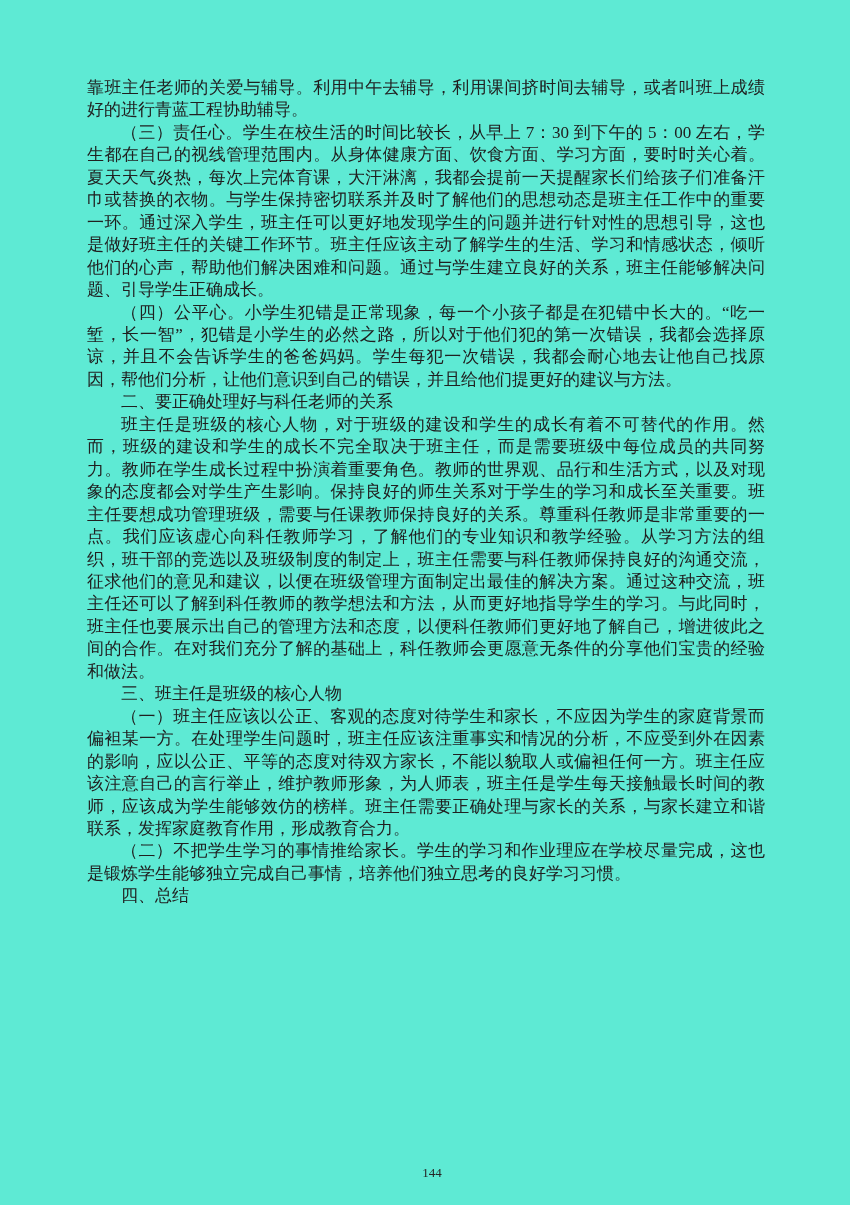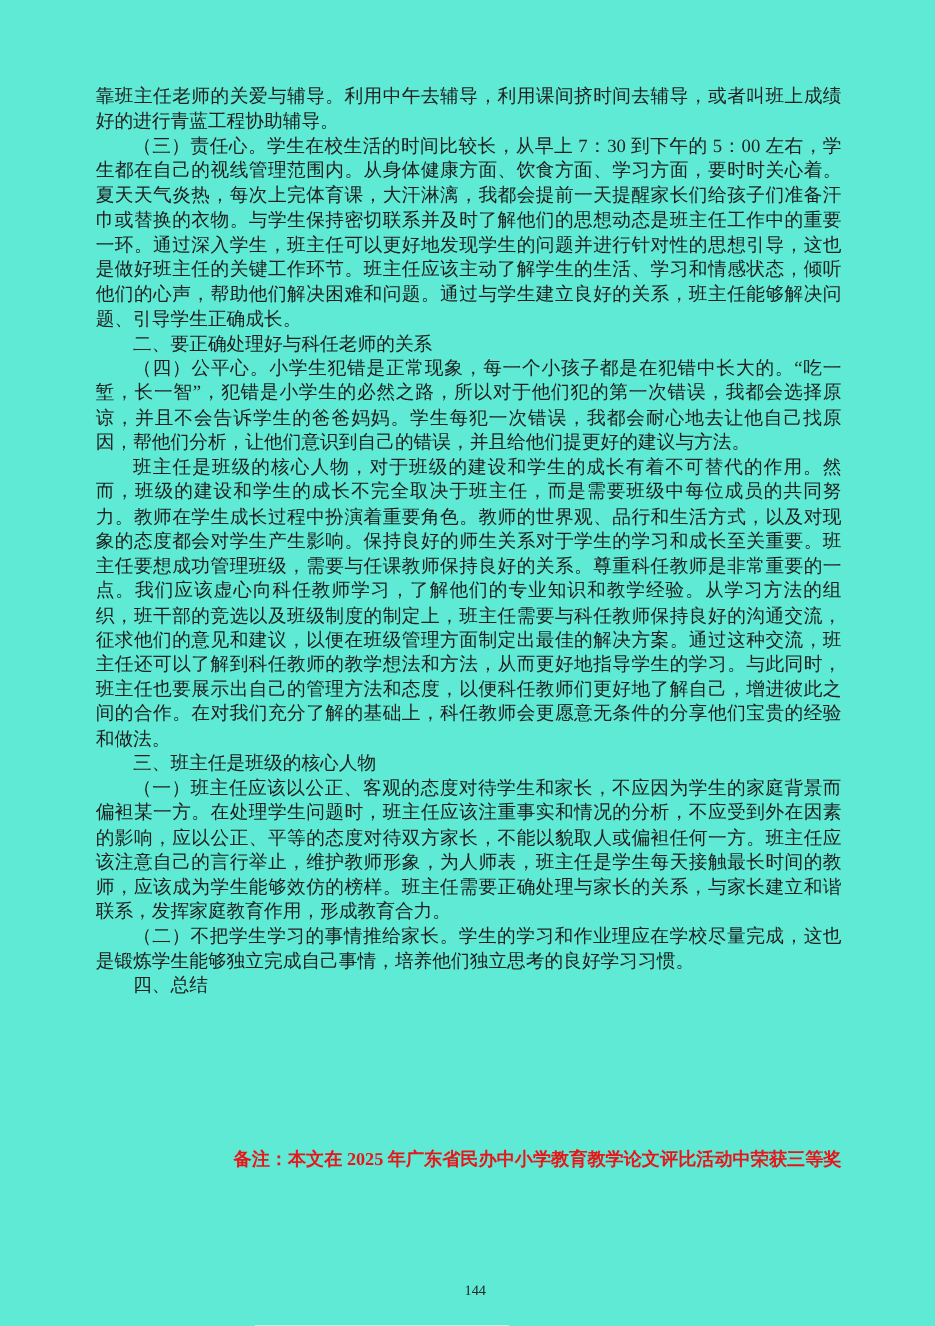--- a/index.html
+++ b/index.html
@@ -56,23 +56,22 @@
     margin-top: 26px;
   }
 </style>
 </head>
 <body>
 
 <div class="page">
   <div class="body-text" style="color: rgb(32, 32, 32);">
       <p>靠班主任老师的关爱与辅导。利用中午去辅导，利用课间挤时间去辅导，或者叫班上成绩好的进行青蓝工程协助辅导。</p>
       <p class="indent">（三）责任心。学生在校生活的时间比较长，从早上 7：30 到下午的 5：00 左右，学生都在自己的视线管理范围内。从身体健康方面、饮食方面、学习方面，要时时关心着。夏天天气炎热，每次上完体育课，大汗淋漓，我都会提前一天提醒家长们给孩子们准备汗巾或替换的衣物。与学生保持密切联系并及时了解他们的思想动态是班主任工作中的重要一环。通过深入学生，班主任可以更好地发现学生的问题并进行针对性的思想引导，这也是做好班主任的关键工作环节。班主任应该主动了解学生的生活、学习和情感状态，倾听他们的心声，帮助他们解决困难和问题。通过与学生建立良好的关系，班主任能够解决问题、引导学生正确成长。</p>
+      <p class="indent">（四）公平心。小学生犯错是正常现象，每一个小孩子都是在犯错中长大的。“吃一堑，长一智”，犯错是小学生的必然之路，所以对于他们犯的第一次错误，我都会选择原谅，并且不会告诉学生的爸爸妈妈。学生每犯一次错误，我都会耐心地去让他自己找原因，帮他们分析，让他们意识到自己的错误，并且给他们提更好的建议与方法。</p>
       <p class="indent">二、要正确处理好与科任老师的关系</p>
-      <p class="indent">（四）公平心。小学生犯错是正常现象，每一个小孩子都是在犯错中长大的。“吃一堑，长一智”，犯错是小学生的必然之路，所以对于他们犯的第一次错误，我都会选择原谅，并且不会告诉学生的爸爸妈妈。学生每犯一次错误，我都会耐心地去让他自己找原因，帮他们分析，让他们意识到自己的错误，并且给他们提更好的建议与方法。</p>
       <p class="indent">班主任是班级的核心人物，对于班级的建设和学生的成长有着不可替代的作用。然而，班级的建设和学生的成长不完全取决于班主任，而是需要班级中每位成员的共同努力。教师在学生成长过程中扮演着重要角色。教师的世界观、品行和生活方式，以及对现象的态度都会对学生产生影响。保持良好的师生关系对于学生的学习和成长至关重要。班主任要想成功管理班级，需要与任课教师保持良好的关系。尊重科任教师是非常重要的一点。我们应该虚心向科任教师学习，了解他们的专业知识和教学经验。从学习方法的组织，班干部的竞选以及班级制度的制定上，班主任需要与科任教师保持良好的沟通交流，征求他们的意见和建议，以便在班级管理方面制定出最佳的解决方案。通过这种交流，班主任还可以了解到科任教师的教学想法和方法，从而更好地指导学生的学习。与此同时，班主任也要展示出自己的管理方法和态度，以便科任教师们更好地了解自己，增进彼此之间的合作。在对我们充分了解的基础上，科任教师会更愿意无条件的分享他们宝贵的经验和做法。</p>
       <p class="indent">三、班主任是班级的核心人物</p>
       <p class="indent">（一）班主任应该以公正、客观的态度对待学生和家长，不应因为学生的家庭背景而偏袒某一方。在处理学生问题时，班主任应该注重事实和情况的分析，不应受到外在因素的影响，应以公正、平等的态度对待双方家长，不能以貌取人或偏袒任何一方。班主任应该注意自己的言行举止，维护教师形象，为人师表，班主任是学生每天接触最长时间的教师，应该成为学生能够效仿的榜样。班主任需要正确处理与家长的关系，与家长建立和谐联系，发挥家庭教育作用，形成教育合力。</p>
       <p class="indent">（二）不把学生学习的事情推给家长。学生的学习和作业理应在学校尽量完成，这也是锻炼学生能够独立完成自己事情，培养他们独立思考的良好学习习惯。</p>
       <p class="indent">四、总结</p>
     </div>
-  <div class="award-note" style="color: rgb(232, 21, 26);">备注：本文在 2025 年广东省民办中小学教育教学论文评比活动中荣获三等奖</div>
   <div class="page-number">144</div>
 </div>
 
 </body></html>

